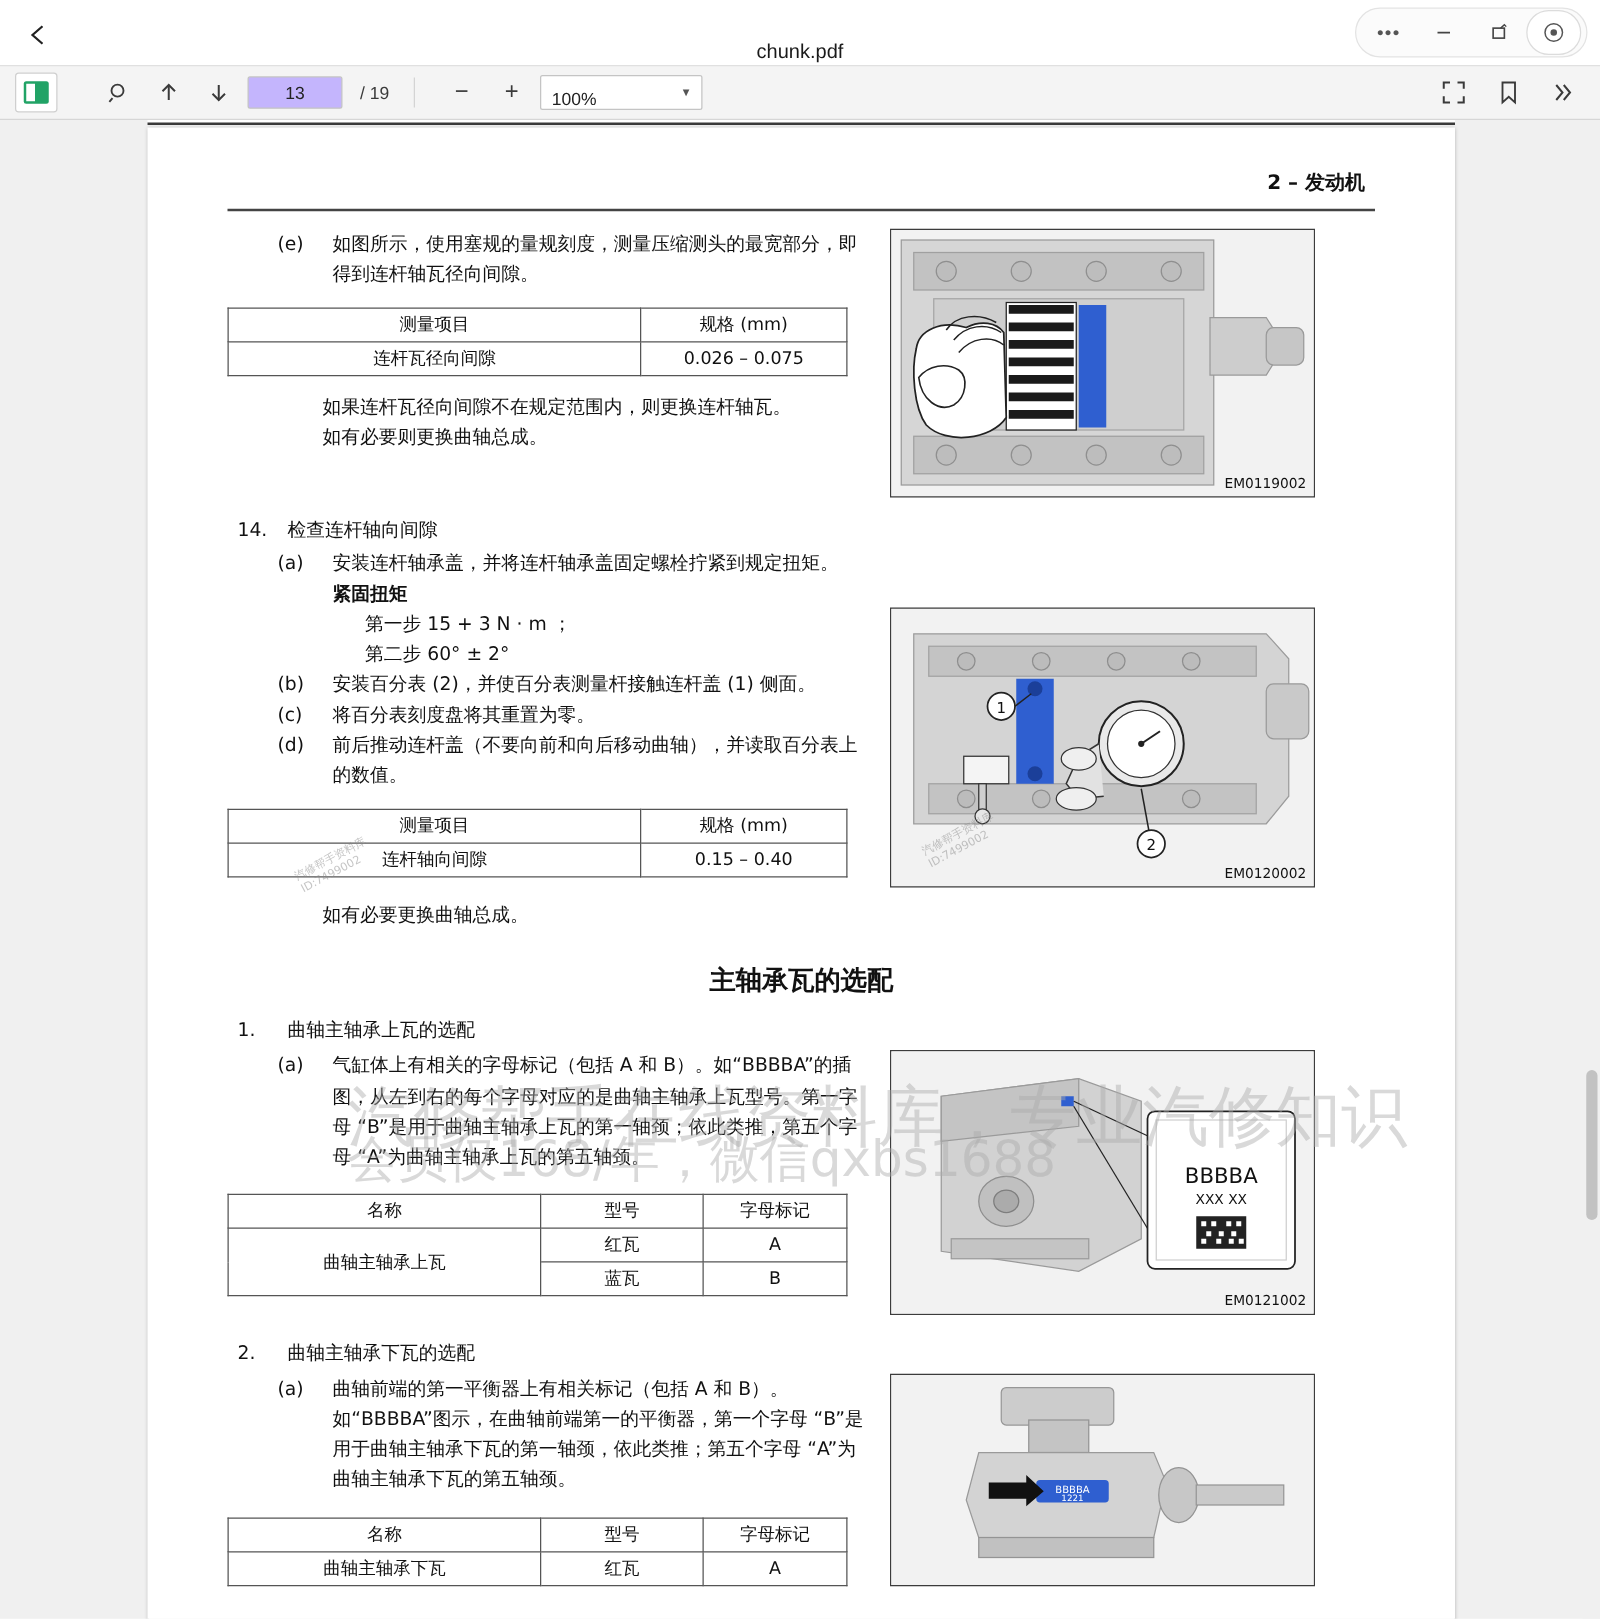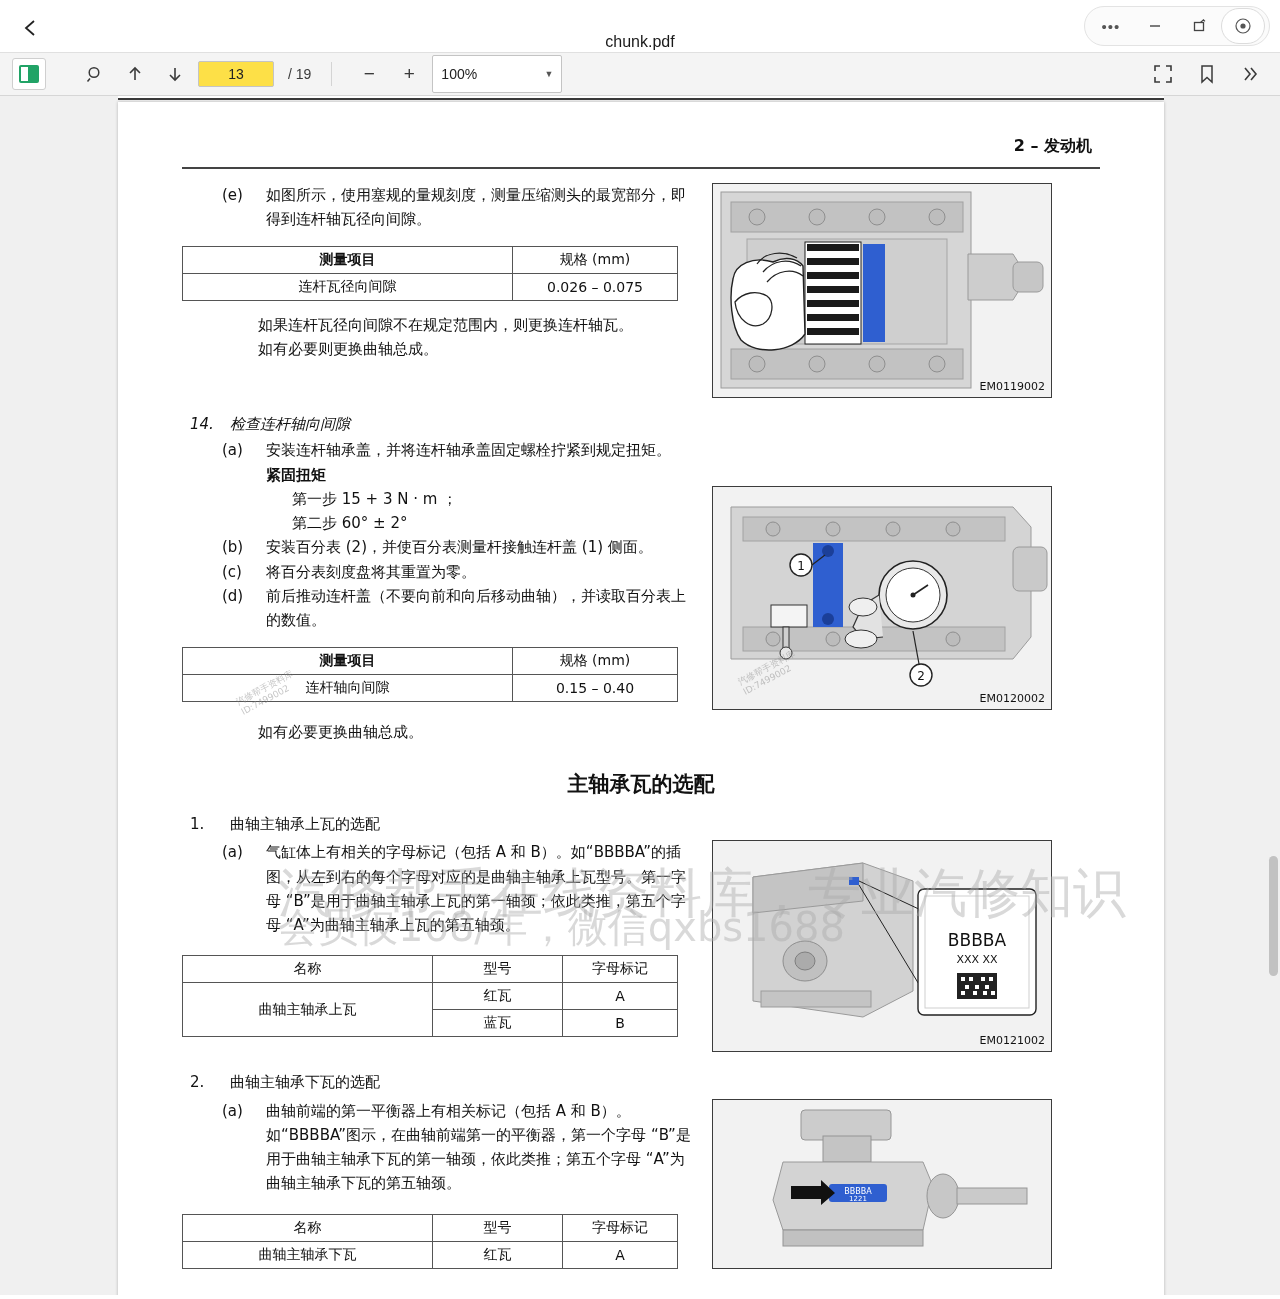--- a/index.html
+++ b/index.html
@@ -84,36 +84,36 @@
     background: #ffffff;
     border: 1px solid #cfcfcf;
     border-radius: 3px;
     display: flex; align-items: center; justify-content: center;
     cursor: pointer;
     margin-right: 26px;
   }
   .page-input {
     width: 76px; height: 26px;
     border: 1px solid #c4c4c4;
-    background: #fde047;
+    background: #c4b5fd;
     text-align: center;
     font-size: 14px;
     color: #222;
     border-radius: 2px;
   }
   .page-total {
     font-size: 14px; color: #3a3a3a; margin-left: 8px;
   }
   .tb-sep { width: 1px; height: 24px; background: #d4d4d4; margin: 0 14px; }
   .zoom-select {
-    width: 130px; height: 38px;
+    width: 130px; height: 28px;
     border: 1px solid #c4c4c4;
     background: #fff;
     border-radius: 2px;
-    display: flex; align-items: center;
+    display: flex; align-items: flex-end;
     padding: 0 8px;
     font-size: 14px; color: #222;
     position: relative;
     cursor: pointer;
   }
   .zoom-select .caret {
     position: absolute; right: 8px; top: 50%;
     transform: translateY(-50%);
     font-size: 9px; color: #555;
   }
@@ -181,21 +181,21 @@
     width: 496px;
     margin: 14px 0 12px 0;
     font-size: 14px;
   }
   table.spec th, table.spec td {
     border: 1px solid #555;
     padding: 4px 6px;
     text-align: center;
     font-weight: normal;
   }
-  table.spec .c1 { width: 330px; font-weight: bold; }
+  table.spec .c1 { width: 330px; }
 
   .note { font-size: 15px; line-height: 1.62; padding-left: 78px; }
 
   h2.section {
     font-size: 21px;
     margin: 26px 0 14px 0;
     font-weight: bold;
     text-align: center;
   }
 
@@ -426,21 +426,21 @@
               <path d="M50 88 C60 76 76 74 88 82" fill="none" stroke="#222" stroke-width="1.2"></path>
               <path d="M54 98 C64 86 80 84 90 92" fill="none" stroke="#222" stroke-width="1.2"></path>
               <path d="M22 118 C30 108 44 106 54 112 C62 118 60 134 50 140 C38 146 24 136 22 118 Z" fill="#ffffff" stroke="#222" stroke-width="1.3"></path>
             </svg>
             <div class="code">EM0119002</div>
           </div>
         </div>
       </div>
 
       <div style="margin-top:14px;">
-        <div class="li" style="padding-left:8px;font-style:italic;">
+        <div class="li" style="padding-left:8px;">
           <div class="mk num">14.</div>
           <div class="bd">检查连杆轴向间隙</div>
         </div>
 
         <div class="row" style="margin-top:2px;">
           <div class="col-text">
             <div class="li indent1">
               <div class="mk">(a)</div>
               <div class="bd">安装连杆轴承盖，并将连杆轴承盖固定螺栓拧紧到规定扭矩。</div>
             </div>

